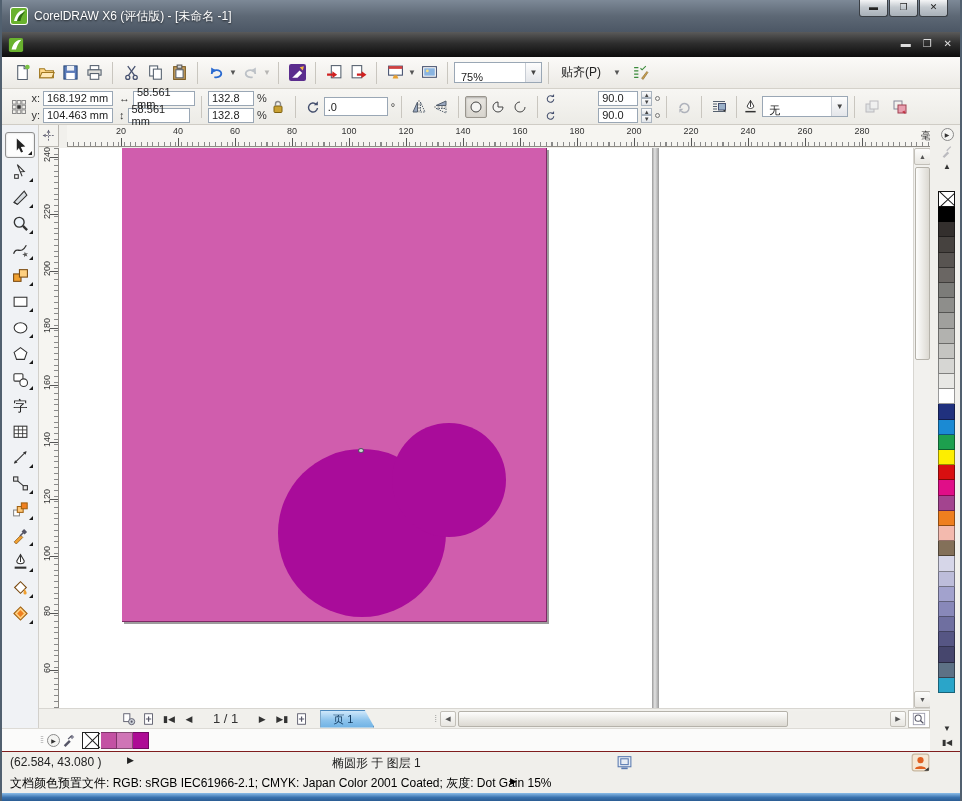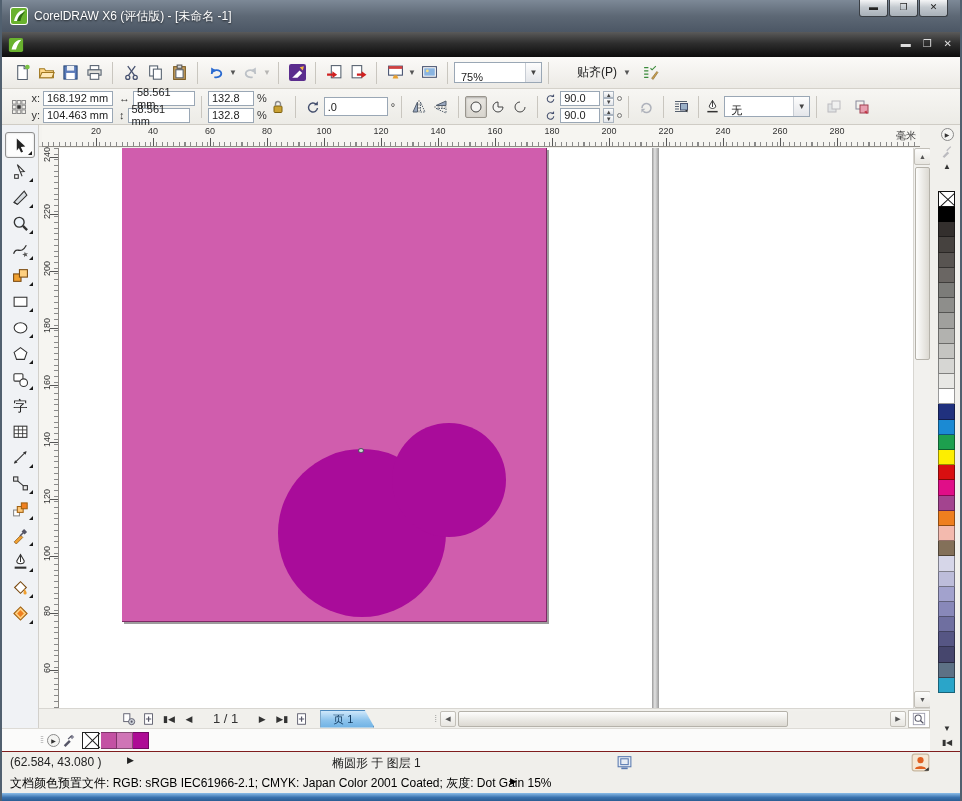--- a/index.html
+++ b/index.html
@@ -30,47 +30,47 @@
     background:linear-gradient(#fbfaf8,#eceae5); border-bottom:1px solid #d4d1ca;
     display:flex; align-items:center; padding-left:8px; }
   .tbtn { width:24px; height:24px; display:flex; align-items:center; justify-content:center; border-radius:2px; }
   .tbtn svg { width:17px; height:17px; }
   .drop { font-size:8px; color:#555; width:10px; text-align:center; }
   .vsep { width:1px; height:22px; background:#c9c6bf; margin:0 6px; }
   .combo { display:flex; align-items:center; background:#fff; border:1px solid #9aa7b5; height:21px; }
   .combo .val { font-size:11px; padding:0 6px; color:#222;margin-top:8px; }
   .combo .arrowbox { width:16px; height:100%; display:flex; align-items:center; justify-content:center;
      border-left:1px solid #c8cdd4; background:linear-gradient(#fdfdfd,#e4e6ea); font-size:8px; color:#444; }
-  .flatbtn { display:flex; align-items:center; gap:5px; font-size:12px; color:#222; padding:2px 6px;margin-left:16px; }
+  .flatbtn { display:flex; align-items:center; gap:11px; font-size:12px; color:#222; padding:2px 6px; }
 
   
   .propbar { position:absolute; left:0; top:89px; width:100%; height:36px;
     background:linear-gradient(#f7f6f3,#ecebe6); border-bottom:1px solid #cfccc5;
     display:flex; align-items:center; padding-left:6px; }
   .pcol { display:flex; flex-direction:column; justify-content:center; gap:2px; }
   .prow { display:flex; align-items:center; gap:3px; height:15px; }
   .plabel { font-size:11px; color:#333; width:10px; text-align:right; }
   .pfield { background:#fff; border:1px solid #9aa7b5; font-size:11px; color:#222; height:15px;
     display:flex; align-items:center; padding:0 3px; }
-  .pfield.w70{width:70px;} .pfield.w62{width:62px;} .pfield.w46{width:46px;} .pfield.w40{width:40px;}
+  .pfield.w70{width:70px;} .pfield.w62{width:62px;} .pfield.w46{width:46px;} .pfield.w40{width:40px;margin-left:38px;}
   .psym { font-size:11px; color:#333; }
   .pbtn { width:22px; height:22px; display:flex; align-items:center; justify-content:center; border-radius:2px; }
   .pbtn svg{ width:16px; height:16px; }
   .pbtn.active { background:linear-gradient(#e9e7e2,#d8d5ce); border:1px solid #9a968e;
     box-shadow:inset 0 1px 2px rgba(0,0,0,.25); }
   .spinner { display:flex; flex-direction:column; width:11px; }
   .spinner span { font-size:6px; line-height:7px; text-align:center; color:#444;
     border:1px solid #aab4bf; background:linear-gradient(#fdfdfd,#e2e5e9); height:7.5px; }
   .deg-dot { width:5px; height:5px; border:1px solid #777; border-radius:50%; }
   .gray { opacity:.38; }
 
   
   .ruler-corner { position:absolute; left:37px; top:125px; width:20px; height:22px; background:#f4f3ef;
     border-right:1px solid #b9b6b0; border-bottom:1px solid #b9b6b0; display:flex;align-items:center;justify-content:center;}
-  .hruler { position:absolute; left:40px; top:125px; width:878px; height:22px; background:#f6f5f1;
+  .hruler { position:absolute; left:65px; top:125px; width:878px; height:22px; background:#f6f5f1;
     border-bottom:1px solid #8e8b85; }
   .hruler .minor { position:absolute; left:0; bottom:0; width:100%; height:4px;
     background:repeating-linear-gradient(to right,#8a8a8a 0 1px,transparent 1px 5.7px); }
   .htick { position:absolute; bottom:0; width:1px; height:8px; background:#555; }
   .hlabel { position:absolute; top:1px; transform:translateX(-50%); font-size:9px; color:#333; }
   .hunit { position:absolute; right:4px; top:4px; font-size:10px; color:#333; }
   .vruler { position:absolute; left:37px; top:148px; width:20px; height:560px; background:#f6f5f1;
     border-right:1px solid #8e8b85; }
   .vruler .minor { position:absolute; top:0; right:0; height:100%; width:4px;
     background:repeating-linear-gradient(to bottom,#8a8a8a 0 1px,transparent 1px 5.7px); }

